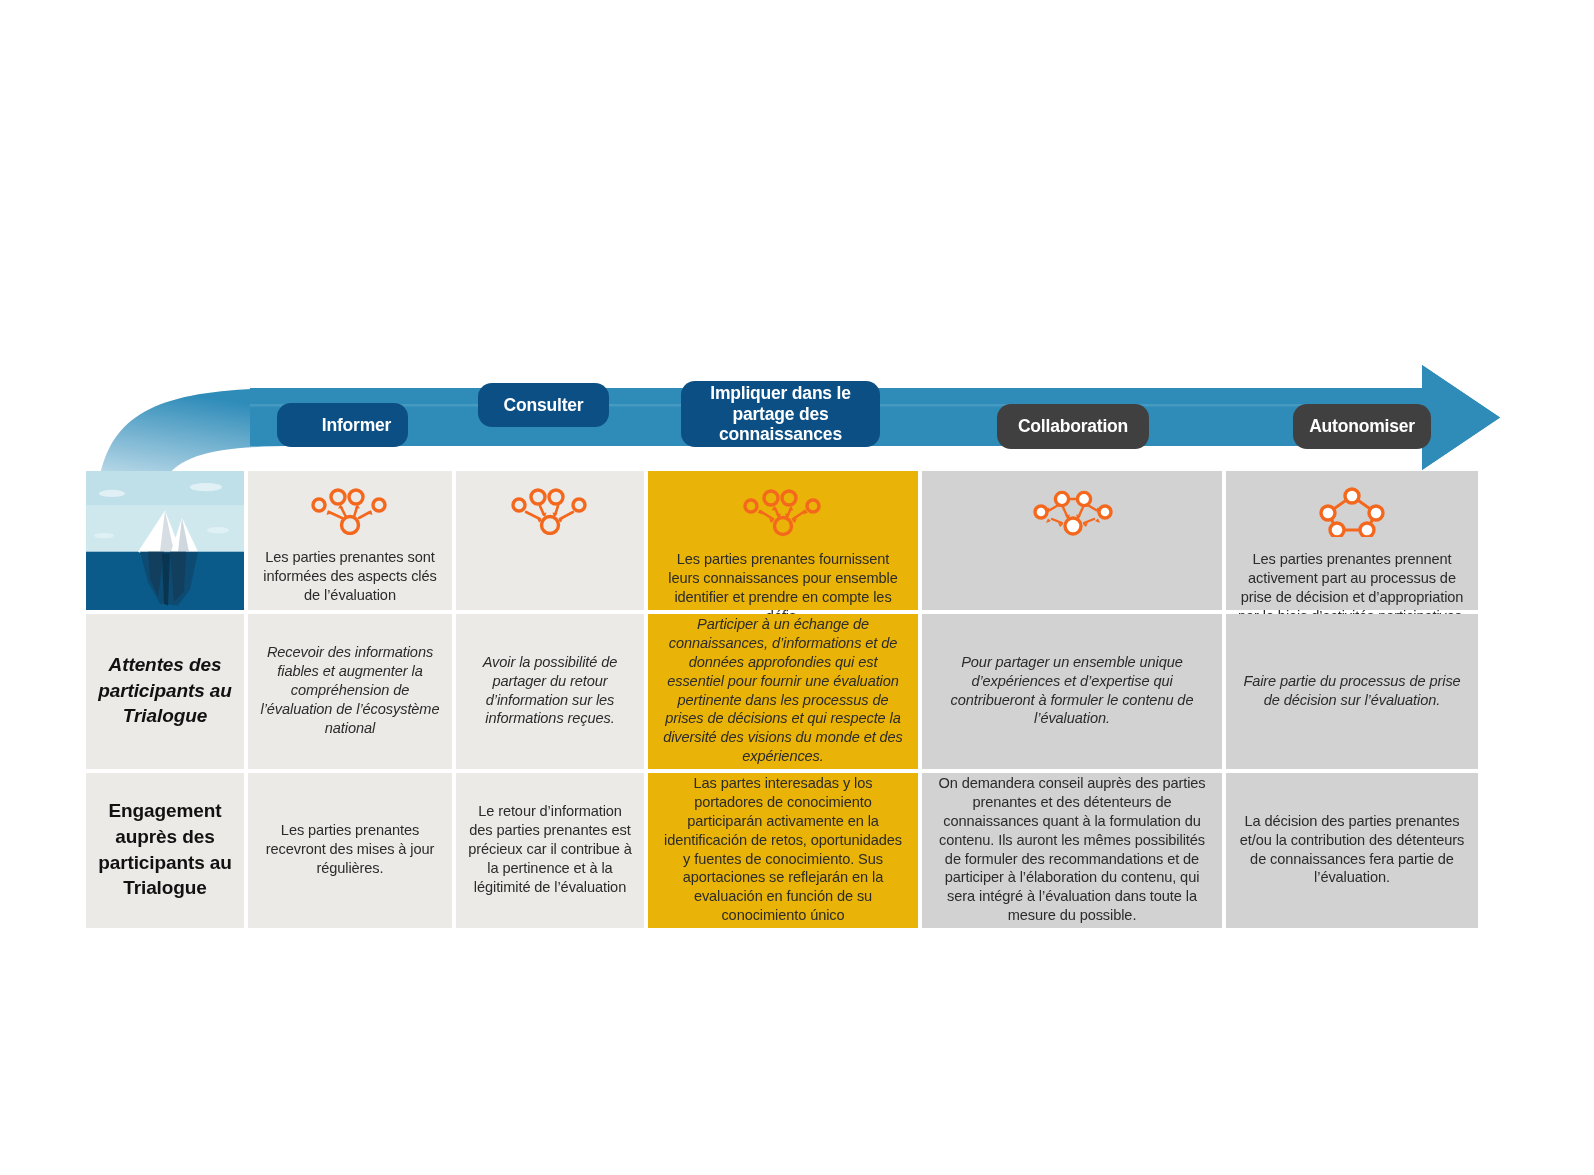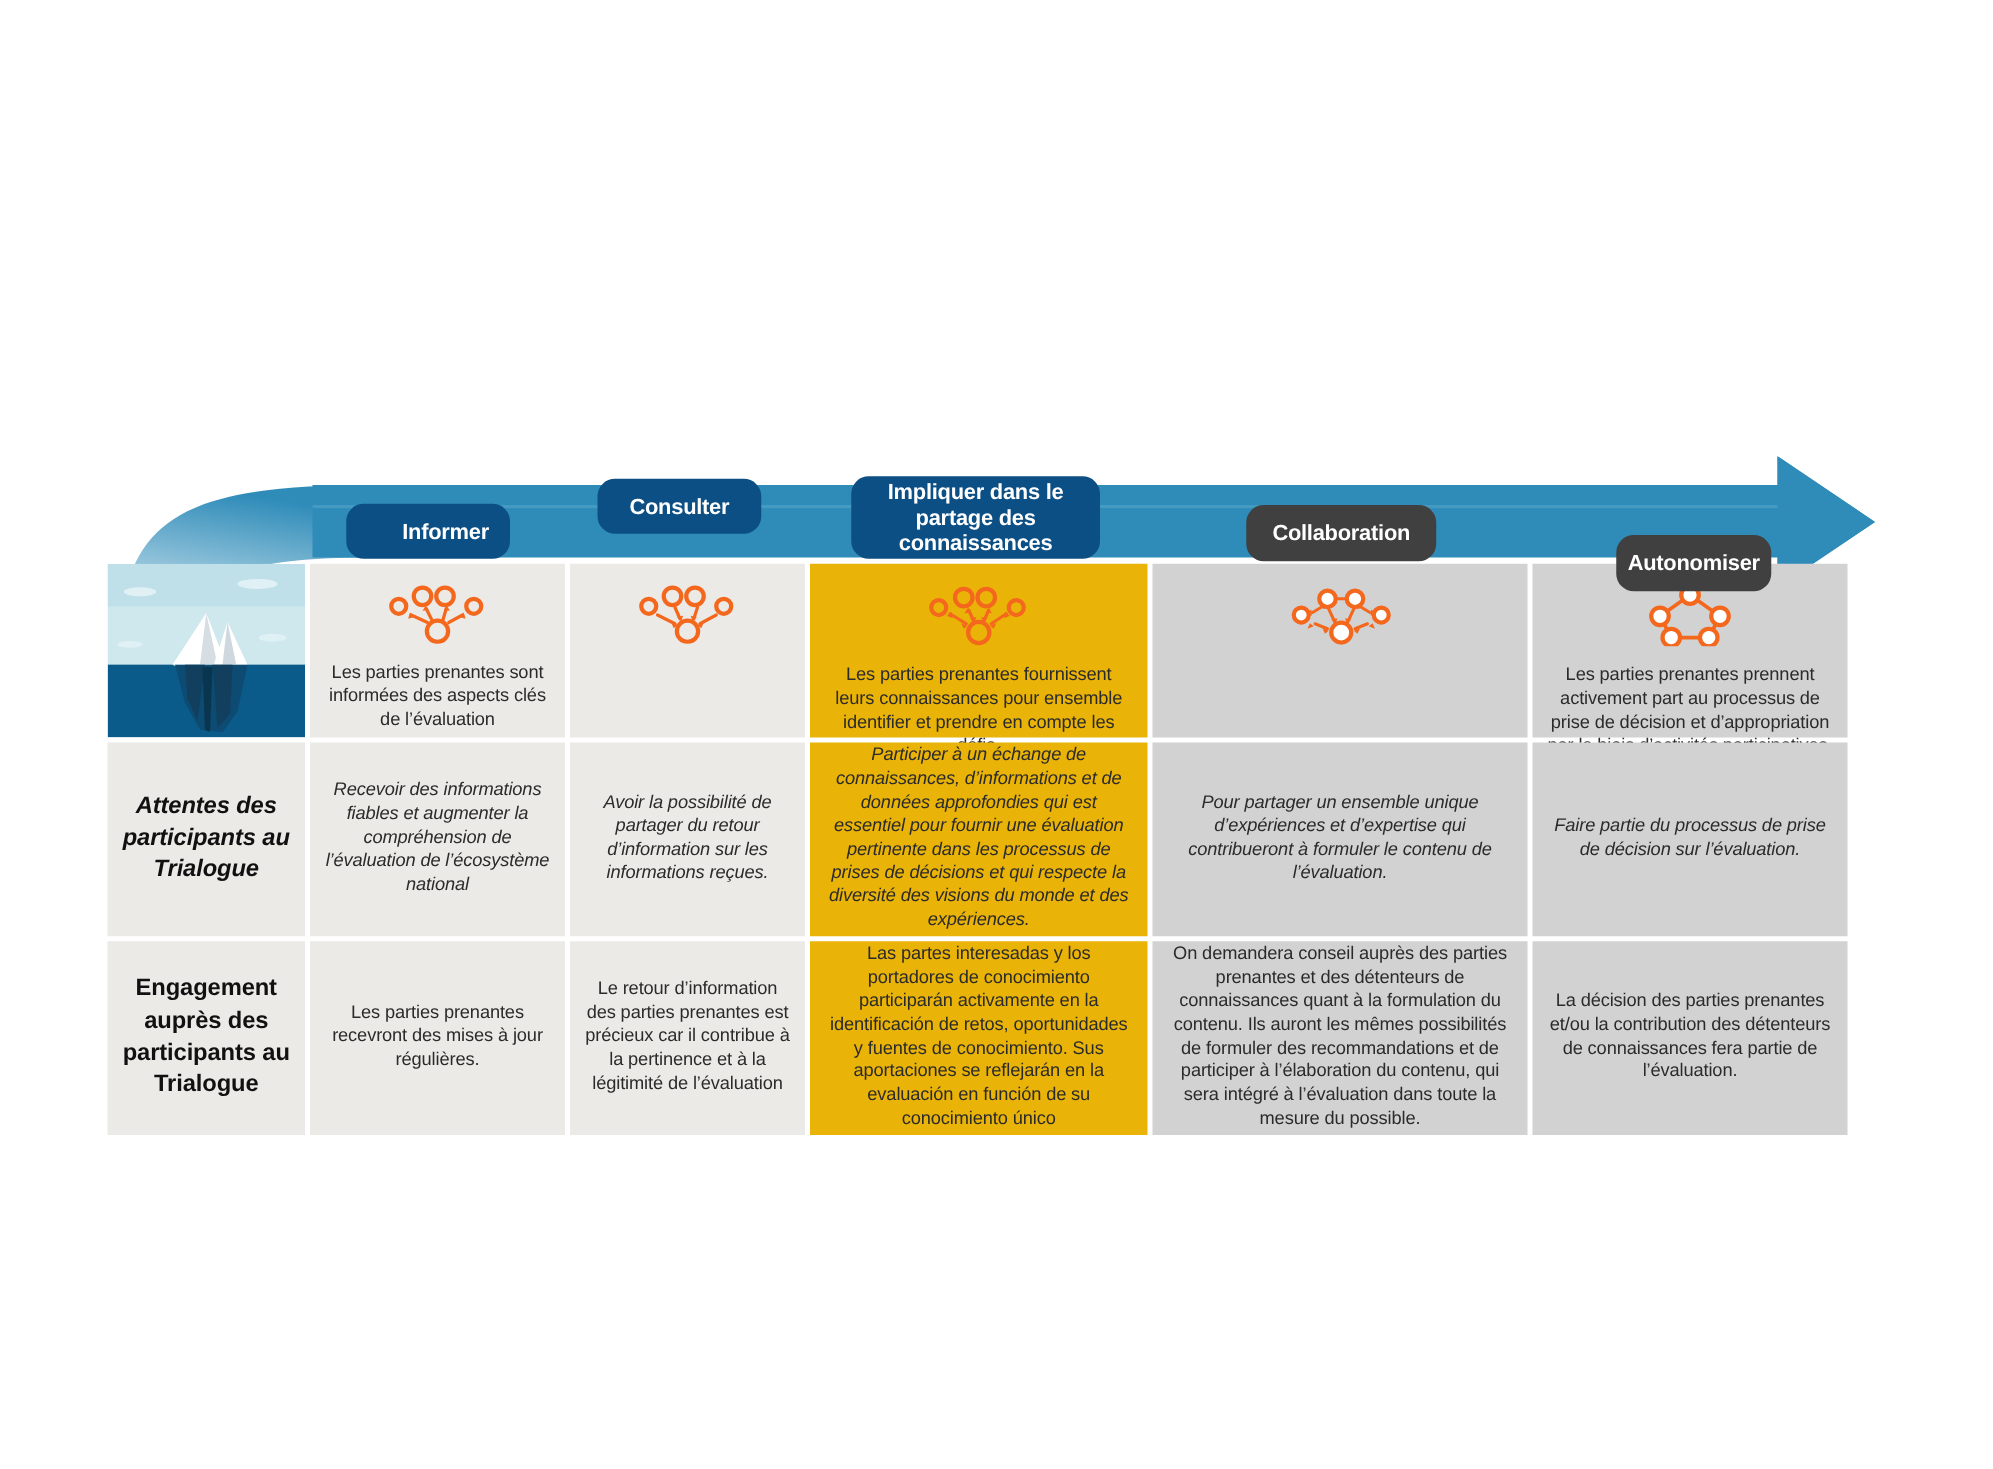--- a/index.html
+++ b/index.html
@@ -42,21 +42,21 @@
   .cell.image { padding: 0; background: transparent; overflow: hidden; }
 
   .rowlabel {
     font-weight: bold;
     font-size: 19px;
     line-height: 1.35;
     color: #111;
   }
 
   
-  .r1 > .cell { height: 139px; justify-content: flex-start; }
+  .r1 > .cell { height: 139px; justify-content: flex-start; margin-top: 20px; }
   .r2 > .cell { height: 155px; font-style: italic; }
   .r3 > .cell { height: 155px; }
 
   .rowwrap { display: contents; }
 
   .icon { margin-bottom: 8px; }
   .desc { display: block; }
 
   
   .badge {
@@ -119,21 +119,21 @@
   </div>
 
   <div class="badge blue" style="left:681px; top:381px; width:199px; height:66px; padding:0 12px;">
     <span>Impliquer dans le partage des connaissances</span>
   </div>
 
   <div class="badge gray" style="left:997px; top:404px; width:152px; height:45px;">
     <span>Collaboration</span>
   </div>
 
-  <div class="badge gray" style="left:1293px; top:428px; width:124px; height:45px;">
+  <div class="badge gray" style="left:1293px; top:404px; width:138px; height:45px;">
     <span>Autonomiser</span>
   </div>
 
   <div class="grid">
 
     <div class="rowwrap r1">
 
       <div class="cell image">
         <svg class="iceberg" viewBox="0 0 158 155" preserveAspectRatio="none">
           <rect x="0" y="0" width="158" height="155" fill="#d7ecf2"></rect>

